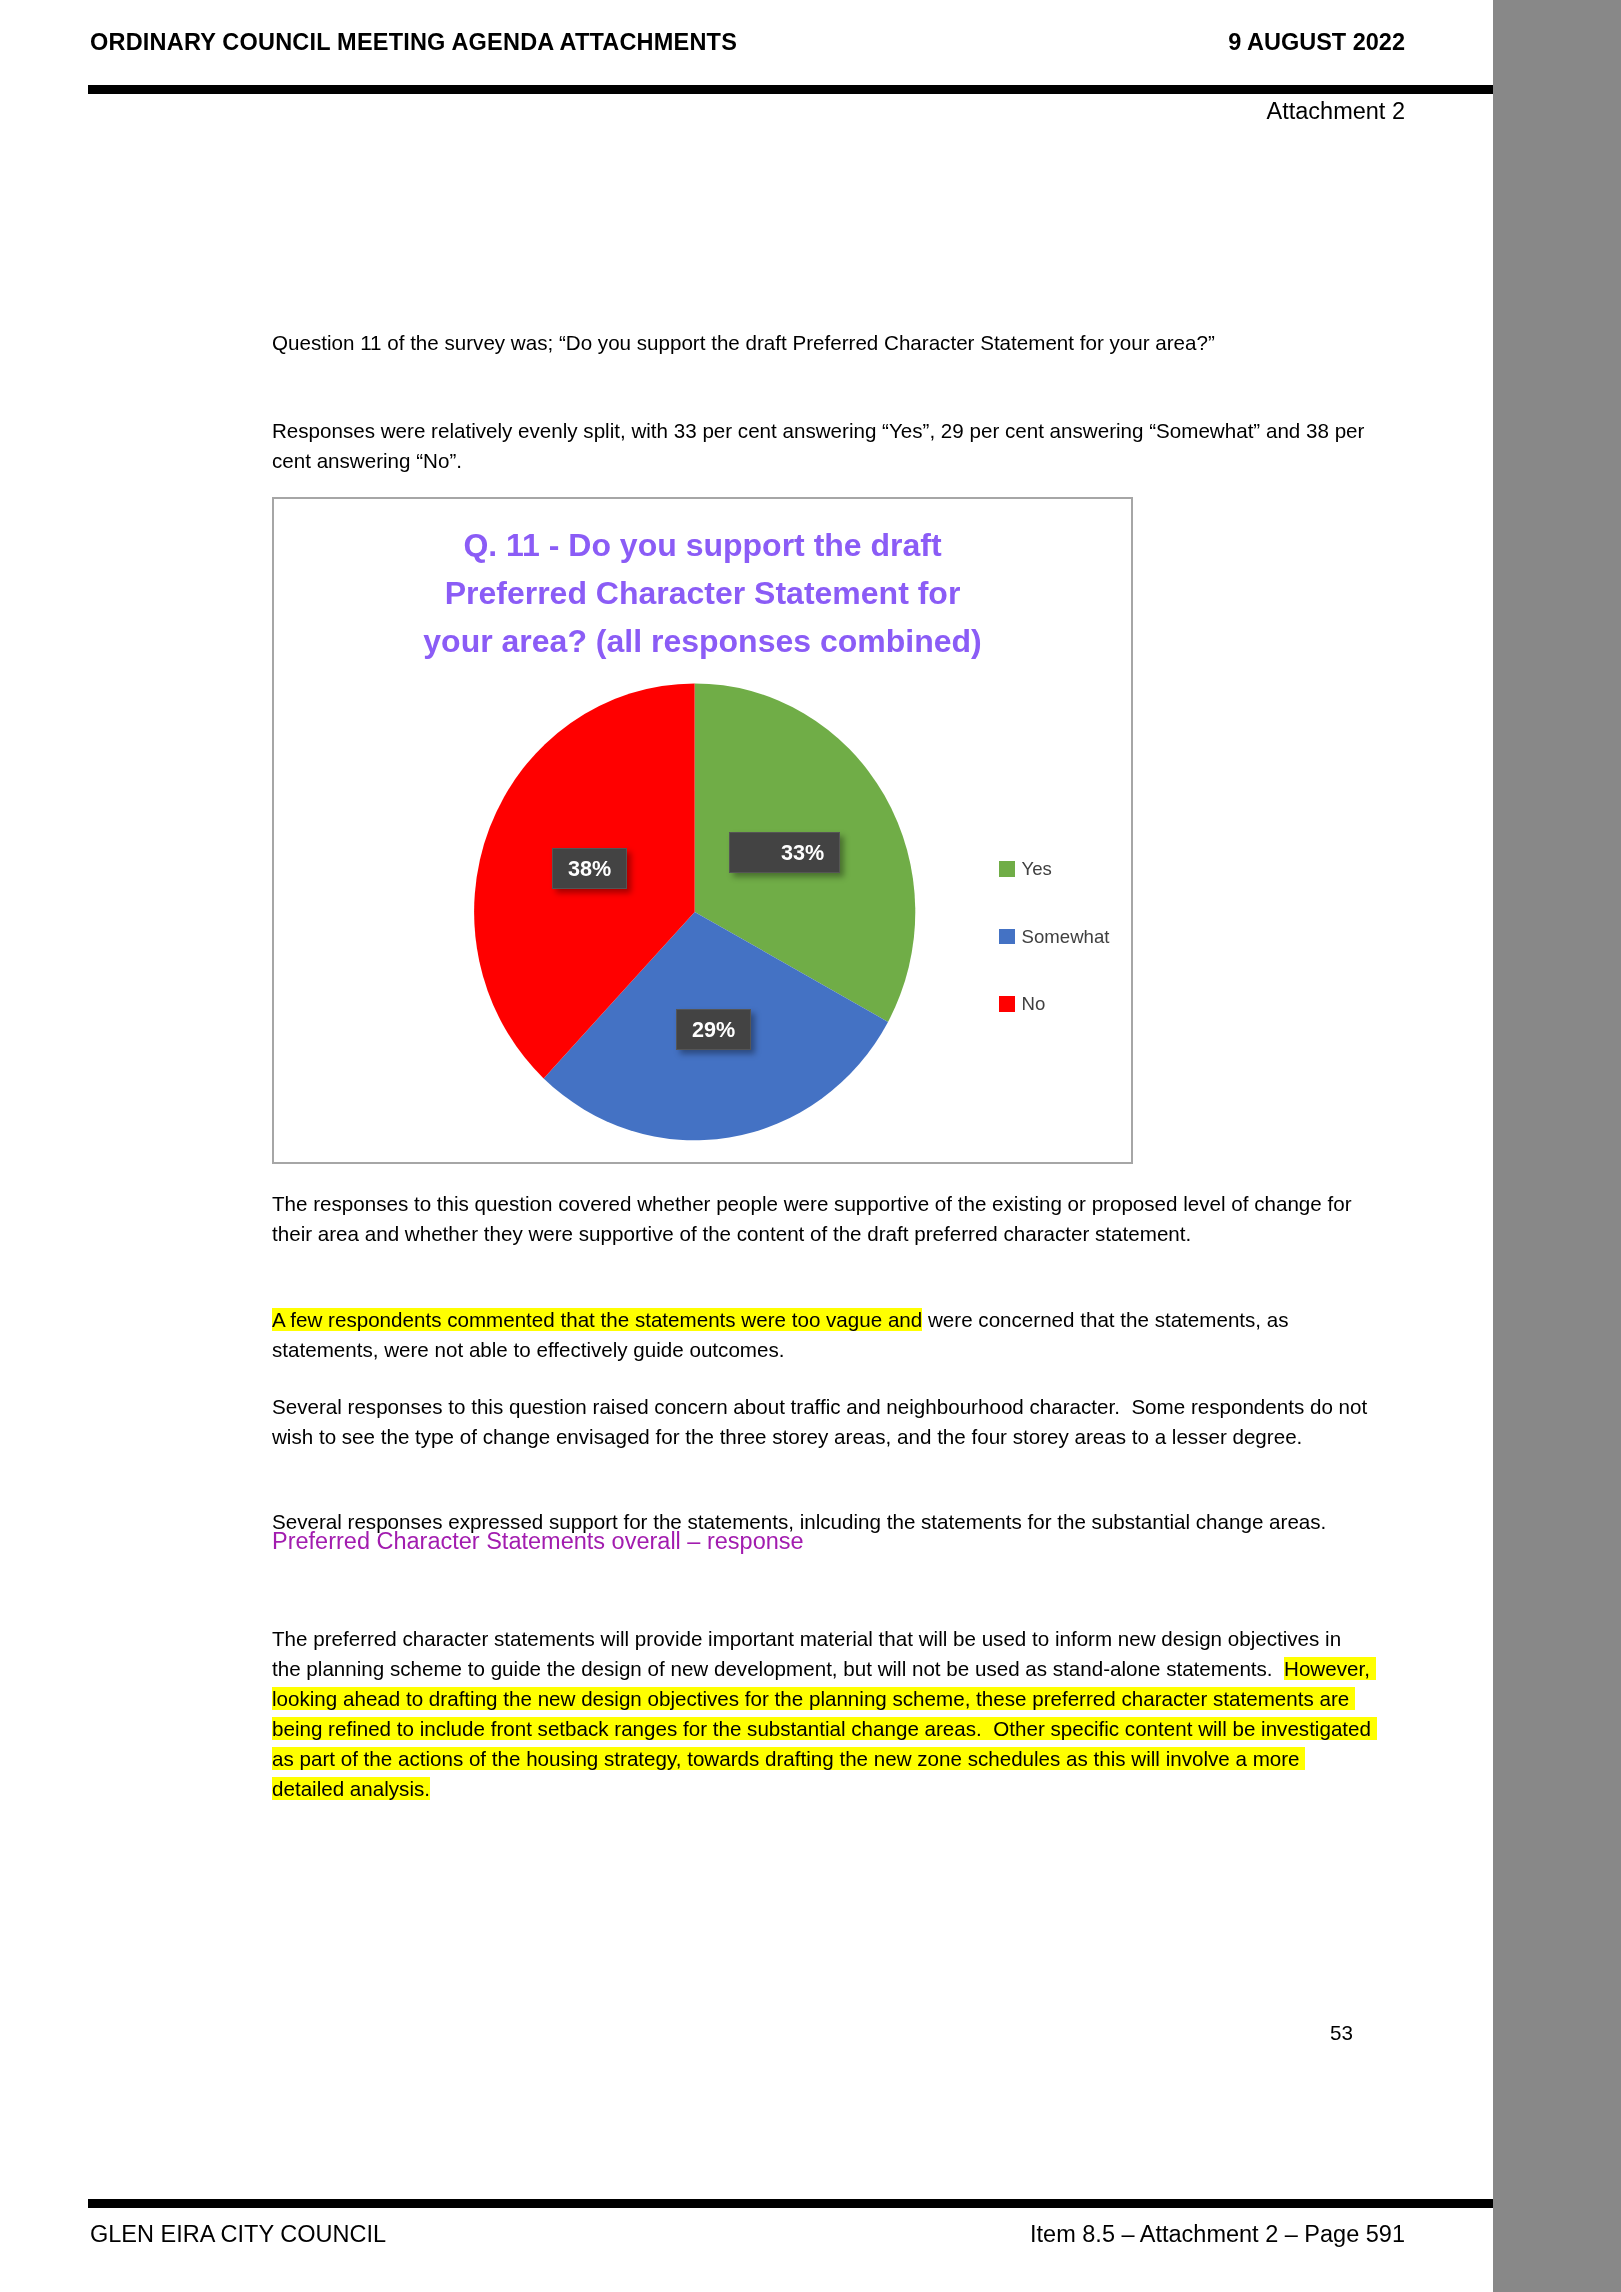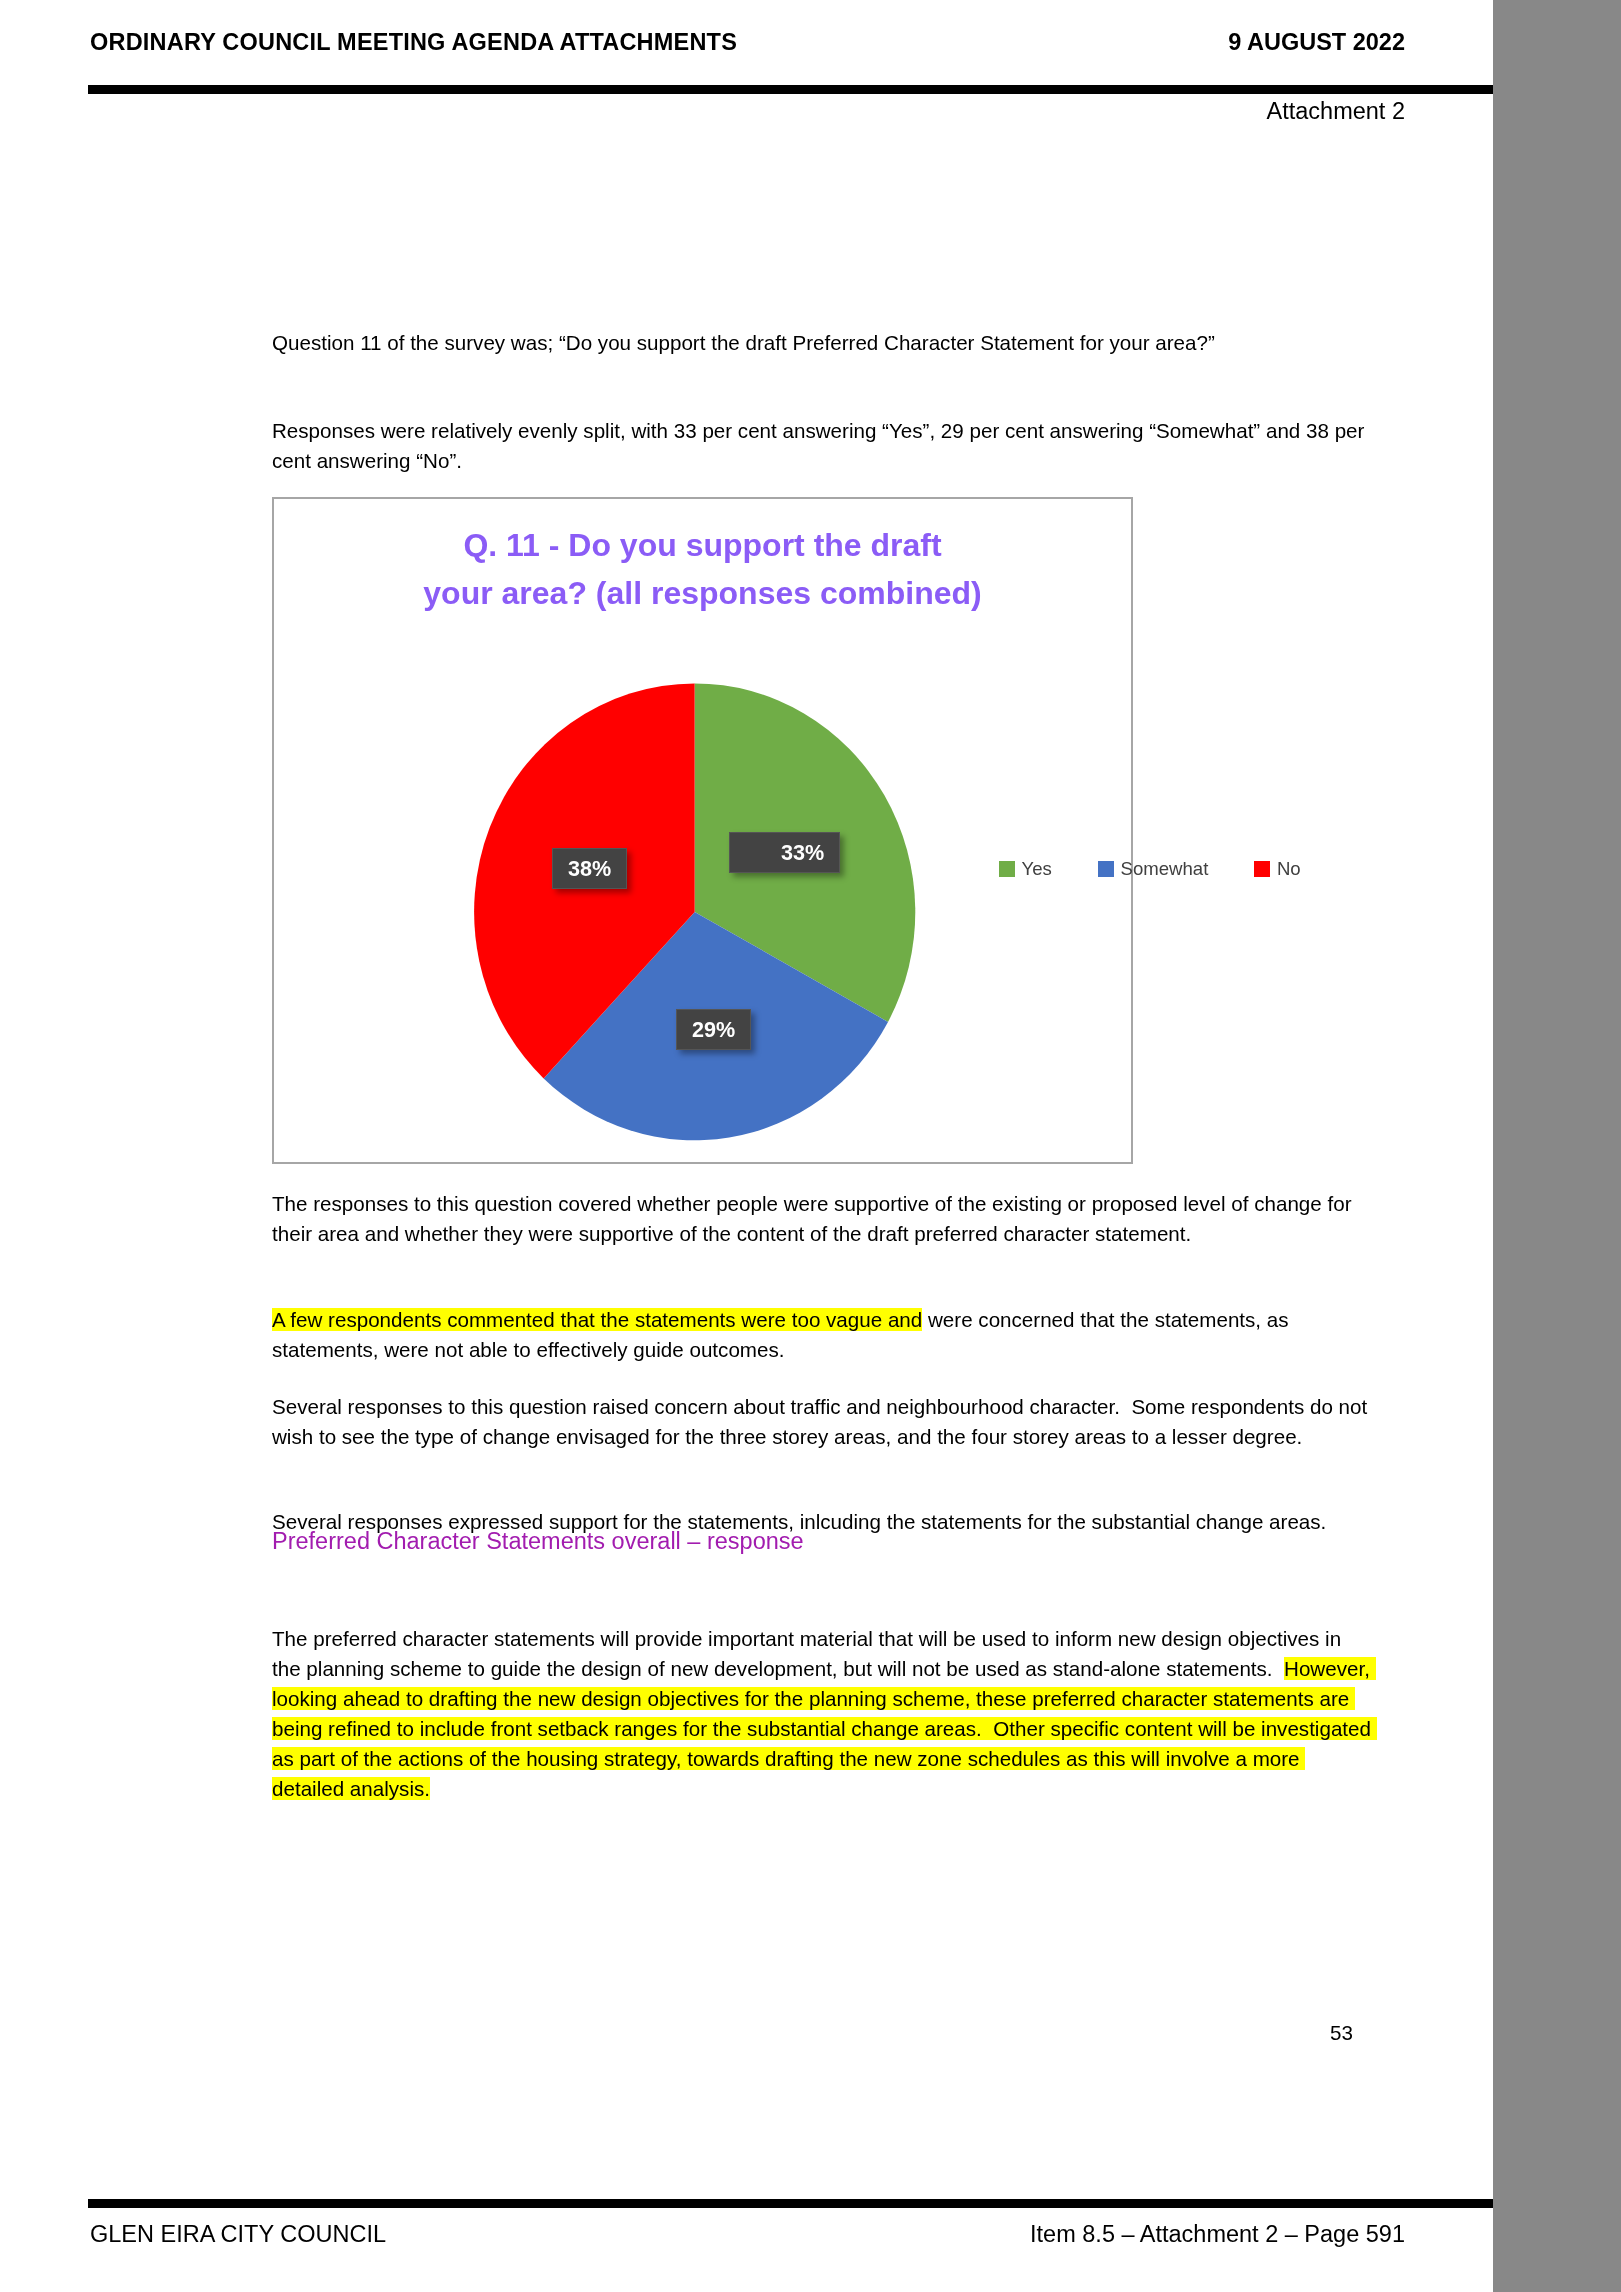--- a/index.html
+++ b/index.html
@@ -43,21 +43,21 @@
   .pie-svg{position:absolute;left:0;top:0;}
   .pie-label{
     position:absolute;width:73px;height:39px;
     background:#434343;border:1px solid #555;
     box-shadow:3.9px 3.9px 5.9px rgba(0,0,0,0.35);
     color:#fff;font-size:21.6px;font-weight:bold;
     display:flex;align-items:center;justify-content:center;
   }
   .legend{
     position:absolute;left:725px;top:359px;
-    display:flex;gap:46px;
+    display:flex;flex-direction:column;gap:46px;
   }
   .legend-item{display:flex;align-items:center;gap:6.9px;}
   .legend-swatch{width:15.7px;height:15.7px;flex:0 0 15.7px;}
   .legend-label{font-size:18.6px;color:#404040;line-height:21.6px;}
   
   .page-number{position:absolute;left:1294px;top:2021px;width:59px;text-align:right;font-size:20.6px;}
   .ftr-rule{position:absolute;left:88px;top:2199px;width:1445px;height:8.8px;background:#000;}
   .ftr-left{position:absolute;left:90px;top:2221px;font-size:23.5px;}
   .ftr-right{position:absolute;right:88px;top:2221px;font-size:23.5px;}
 </style>
@@ -70,20 +70,21 @@
   <div class="hdr-right">9 AUGUST 2022</div>
   <div class="hdr-rule"></div>
   <div class="attachment">Attachment 2</div>
 
   <div class="para p0"><span>Question 11 of the survey was; “Do you support the draft Preferred Character Statement for your area?”</span></div>
   <div class="para p1"><span>Responses were relatively evenly split, with 33 per cent answering “Yes”, 29 per cent answering “Somewhat” and 38 per cent answering “No”.</span></div>
 
   <div class="chart-frame">
     <div class="chart-title" id="chart-title">
         <div>Q. 11 - Do you support the draft</div>
+        <div>Preferred Character Statement for</div>
         <div>your area? (all responses combined)</div>
       </div>
     <svg class="pie-svg" id="pie-svg" width="857" height="663" viewBox="0 0 874 676">
         <path d="M 429 421 L 429.0 188.0 A 225 233 0 0 1 626.2 533.2 Z" fill="#70AD47"></path>
         <path d="M 429 421 L 626.2 533.2 A 225 233 0 0 1 275.0 590.8 Z" fill="#4472C4"></path>
         <path d="M 429 421 L 275.0 590.8 A 225 233 0 0 1 429.0 188.0 Z" fill="#FF0000"></path>
       </svg>
     <div id="pie-labels">
         <div class="pie-label" style="left: 455px; top: 333px; padding-left: 36px;">33%</div>
         <div class="pie-label" style="left: 402px; top: 510px;">29%</div>

